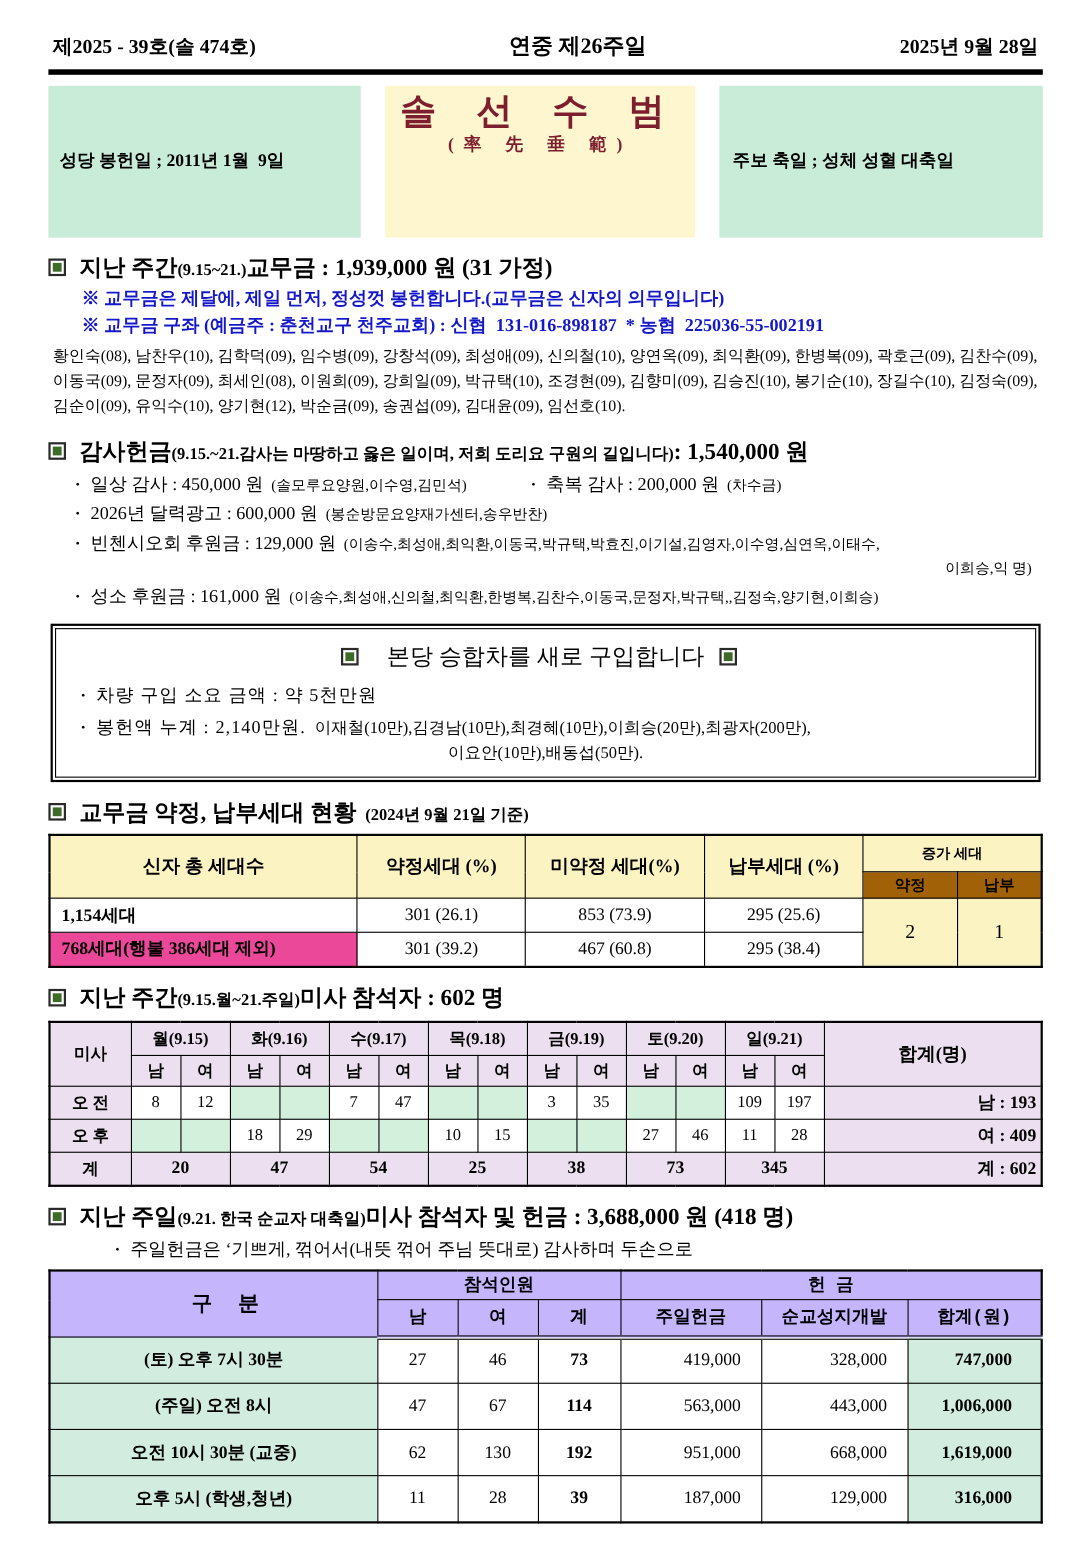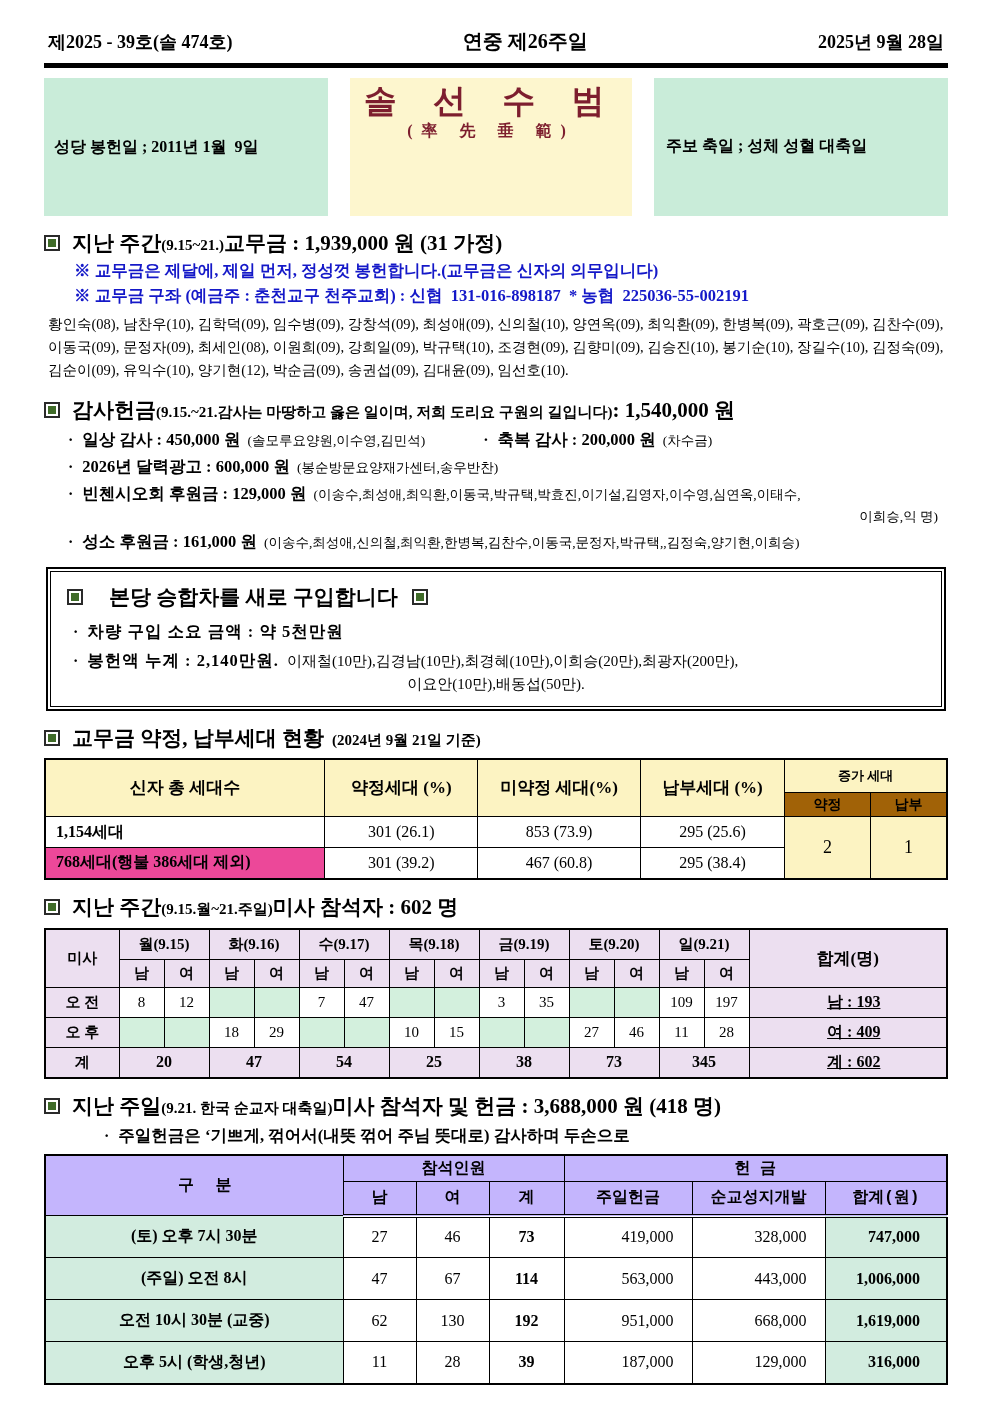--- a/index.html
+++ b/index.html
@@ -31,30 +31,30 @@
     align-self:center; flex:none; }
   .marker-inner { width:8px; height:8px; background:#3f6b28; }
   .h-big { font-size:21px; }
   .h-paren { font-size:15px; }
 
   .note-blue { color:#1418c8; font-weight:bold; font-size:16.5px; margin:3px 0 3px 30px; white-space:pre-wrap; }
   .names { font-size:14.5px; line-height:1.6; margin:6px 2px 0 4px; }
 
   .bullet-row { display:flex; align-items:baseline; margin:5px 0 5px 24px; flex-wrap:wrap; }
   .dot::before { content:"·"; font-weight:bold; margin-right:9px; }
-  .b-label { font-weight:bold; font-size:16.5px; }
+  .b-label { font-weight:normal; font-size:16.5px; }
   .b-note { font-size:13.5px; margin-left:7px; }
   .b-gap { width:58px; }
   .note-cont { text-align:right; font-size:13.5px; padding-right:10px; margin-top:-2px; }
 
   
   .van-box { border:2px solid #000; padding:2px; margin:14px 2px 8px; }
   .van-inner { border:1px solid #000; padding:9px 16px 12px; }
-  .van-title { display:flex; justify-content:flex-start; align-items:center; gap:14px;
-    font-weight:bold; font-size:21px; margin:2px 0 10px; }
+  .van-title { display:flex; justify-content:center; align-items:center; gap:14px;
+    font-weight:normal; font-size:21px; margin:2px 0 10px; }
   .van-line { display:flex; align-items:baseline; margin:7px 0 0 6px; }
   .van-line .b-label { letter-spacing:1px; }
   .van-names { font-size:15px; margin-left:8px; }
   .van-line3 { text-align:center; font-size:15px; margin-top:3px; }
 
   
   table { border-collapse:collapse; width:100%; table-layout:fixed; }
   th, td { border:1px solid #000; padding:0 4px; }
   table.framed { border:2px solid #000; }
 
@@ -71,29 +71,29 @@
 
   
   .att-table { margin-top:7px; font-size:15px; }
   .att-table th { background:#ecdff0; font-weight:bold; }
   .att-table .day { height:31px; font-size:15px; }
   .att-table .mf { height:28px; }
   .att-table td { height:30px; text-align:center; }
   .att-table td.rowlbl { background:#ecdff0; font-weight:bold; }
   .att-table td.empty { background:#d3f0dd; }
   .att-table td.sum { background:#ecdff0; font-weight:bold; font-size:16px; }
-  .att-table td.totcol { background:#ecdff0; font-weight:bold; text-align:center; padding-left:16px; font-size:16px;text-decoration:underline; }
+  .att-table td.totcol { background:#ecdff0; font-weight:bold; text-align:right; padding-left:16px; font-size:16px; }
   .att-table th.totcol-h { font-size:17px; }
 
   
   .off-table { margin-top:7px; font-size:16px; }
   .off-table th { background:#c4b5fd; font-weight:bold;font-family:Liberation Mono, monospace; }
   .off-table .hdr1 { height:27px; }
   .off-table .hdr2 { height:34px; border-bottom:4px double #000; }
-  .off-table th.cat { font-size:16px; letter-spacing:6px;padding-left:31px; }
+  .off-table th.cat { font-size:19px; letter-spacing:6px;padding-left:31px; }
   .off-table td { height:42px; text-align:center; }
   .off-table td.lbl { background:#d2ecdf; font-weight:bold; }
   .off-table td.num-r { text-align:right; padding-right:18px; }
   .off-table td.bold { font-weight:bold; }
   .off-table td.sumcol { background:#d2ecdf; font-weight:bold; text-align:right; padding-right:26px; }
 </style>
 </head>
 <body>
 
 <div class="page">

